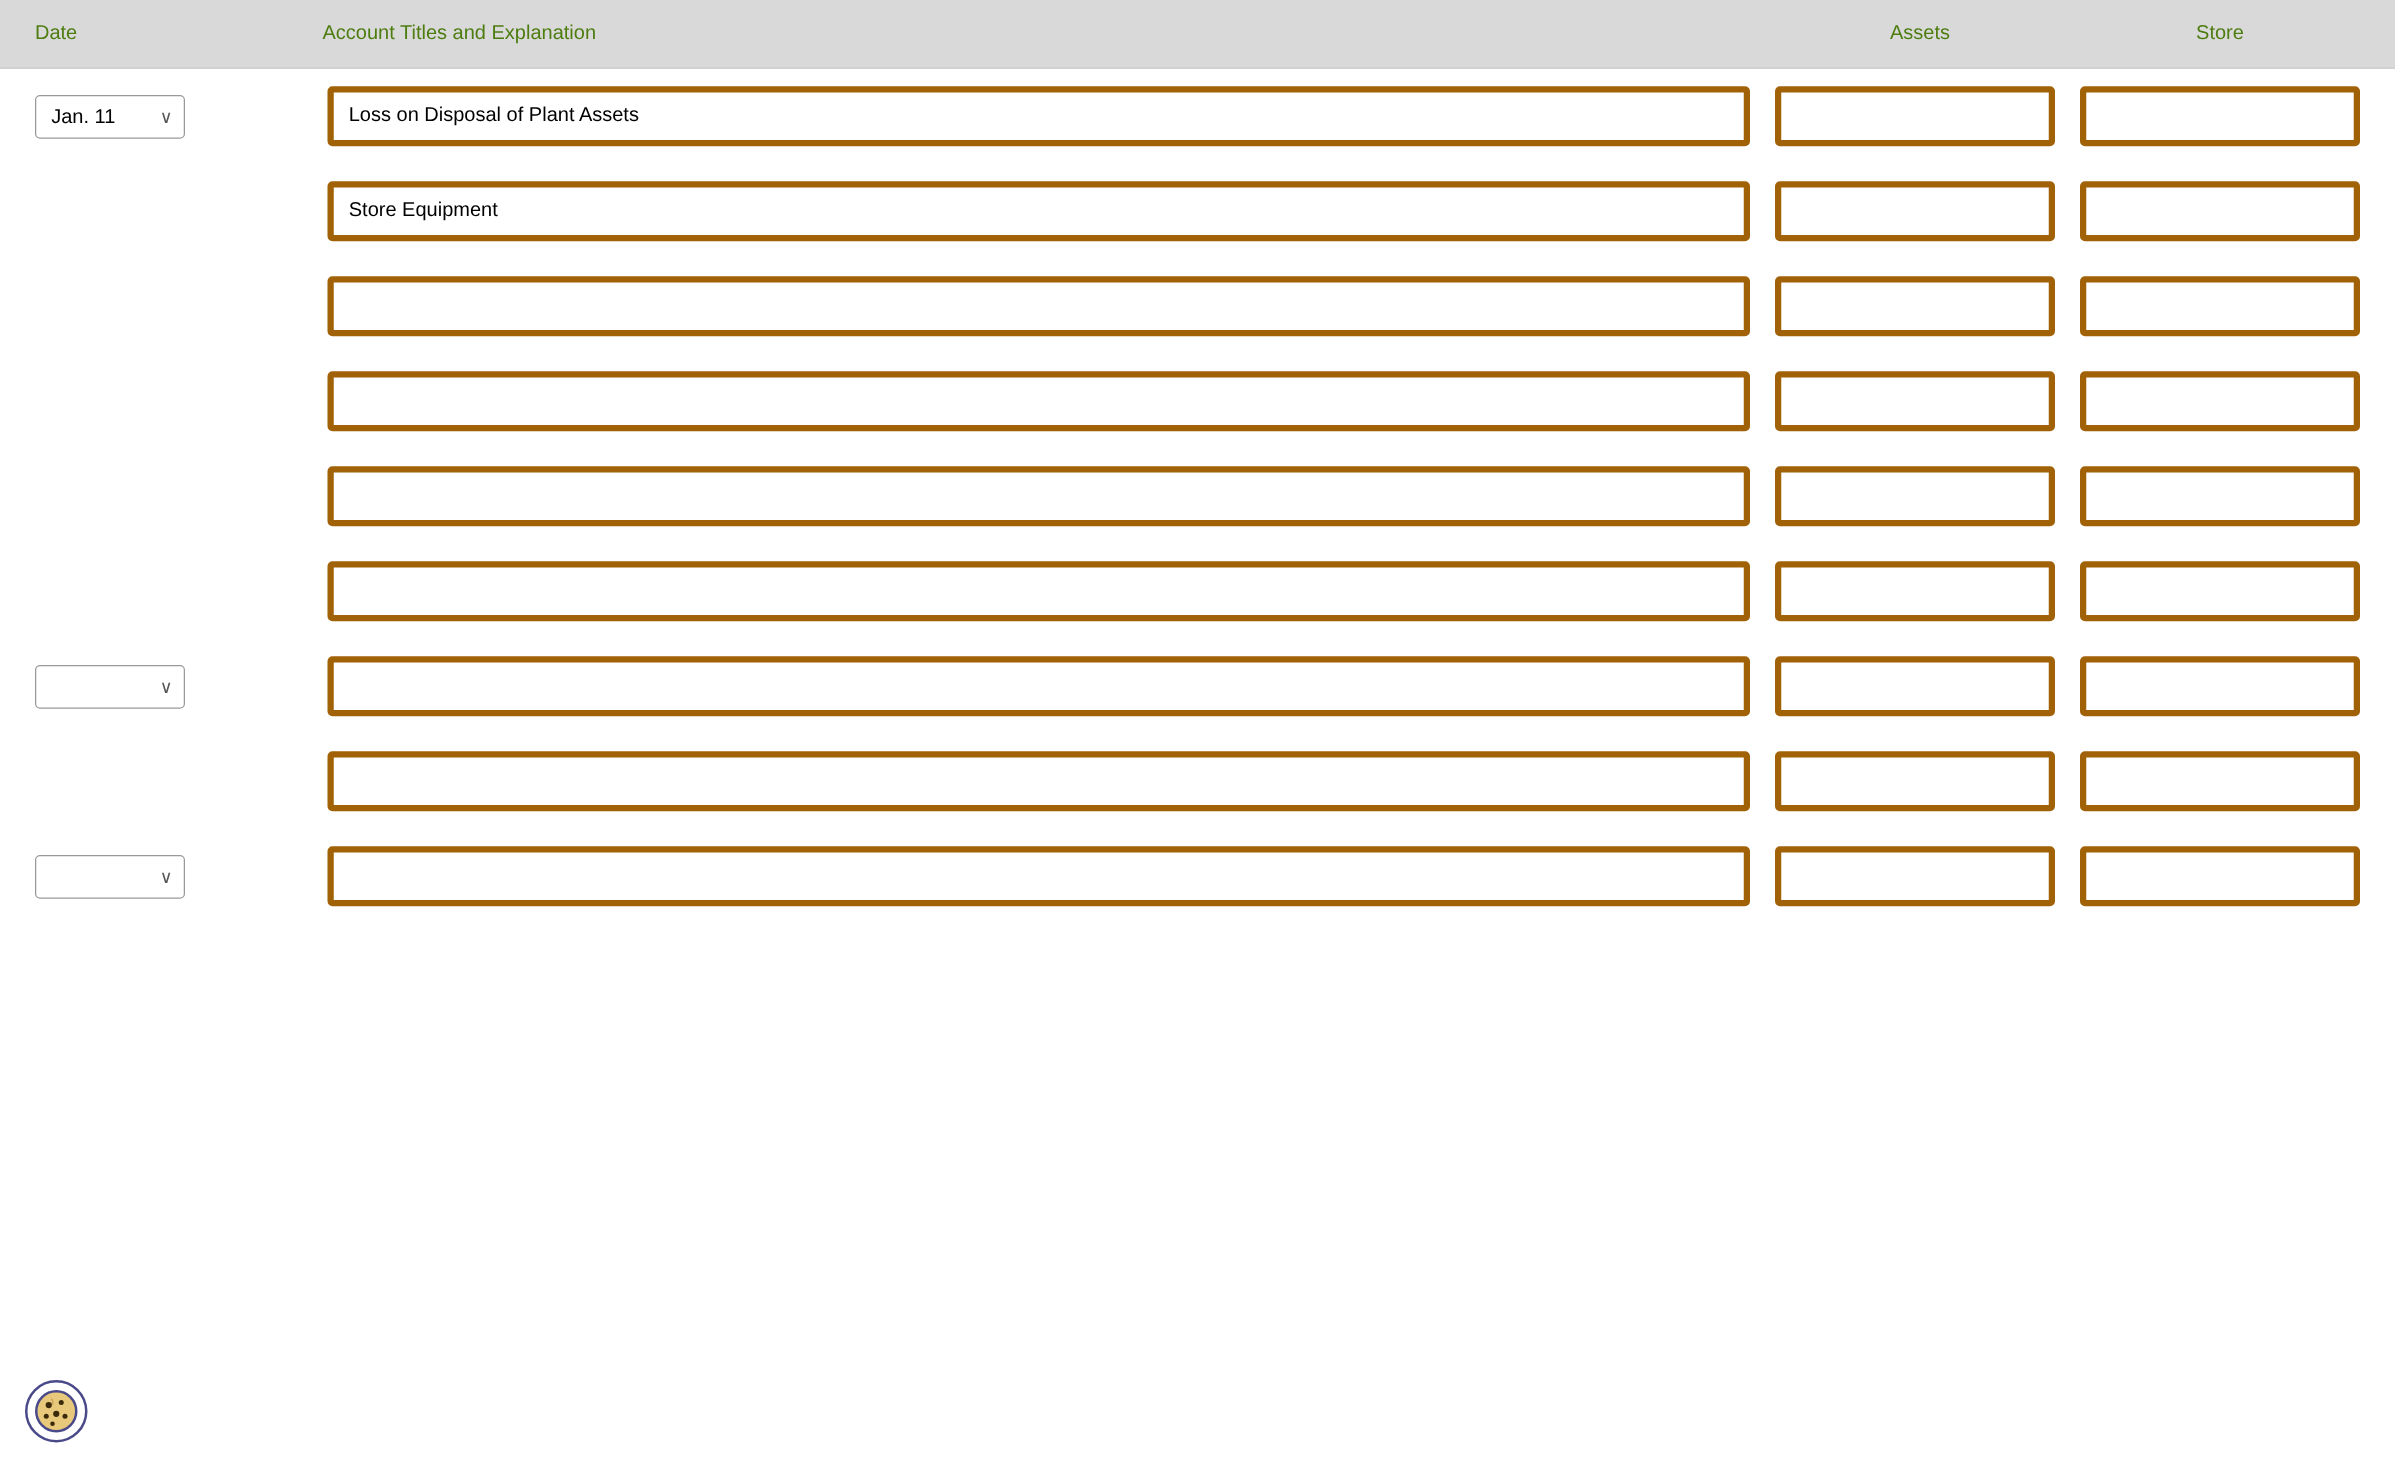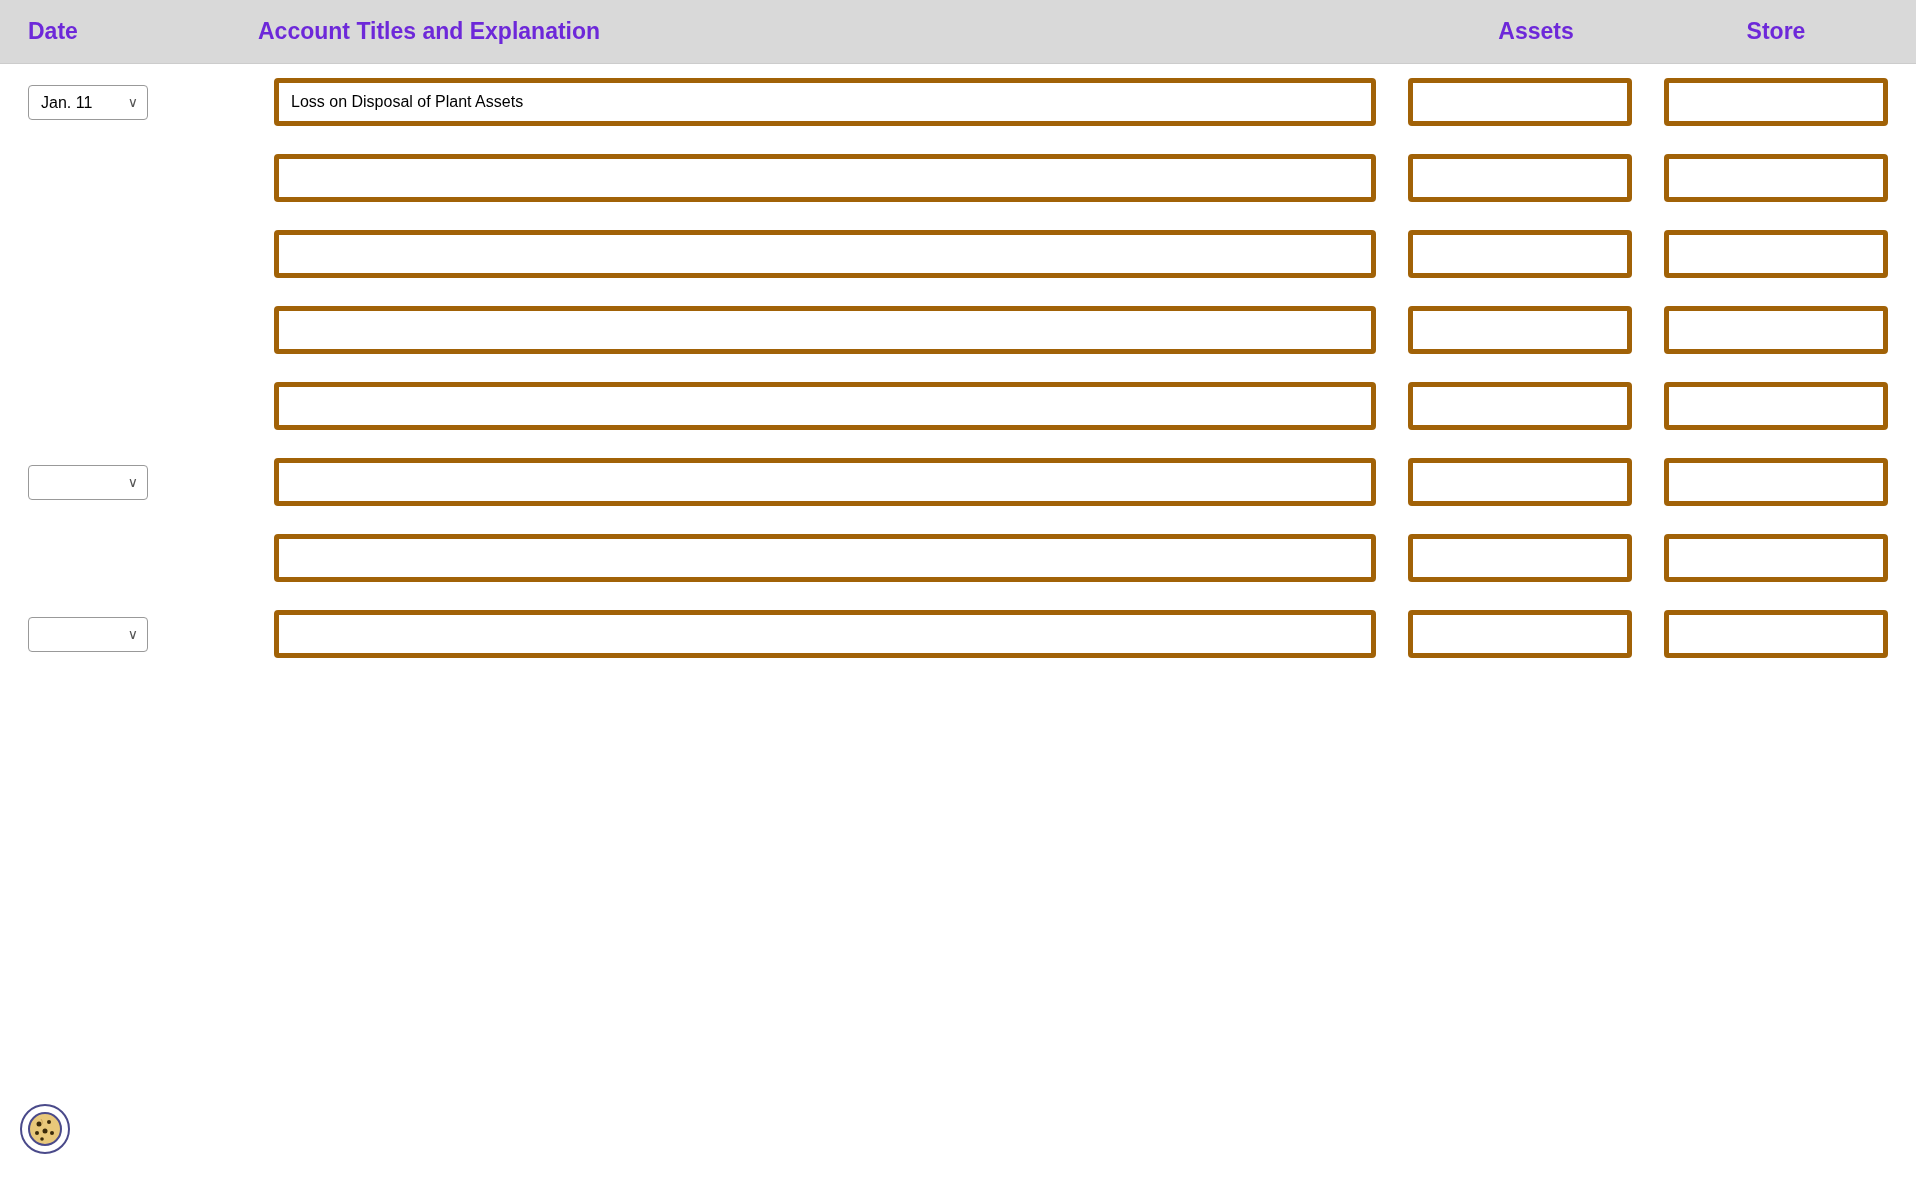--- a/index.html
+++ b/index.html
@@ -22,40 +22,40 @@
 
     .table-header {
       display: grid;
       grid-template-columns: 230px 1fr 240px 240px;
       background-color: #d9d9d9;
       padding: 14px 20px;
       border-bottom: 1px solid #ccc;
     }
 
     .header-cell {
-      font-weight: bold;
-      font-size: 23px;
-      color: #6d28d9;
+      font-weight: normal;
+      font-size: 16px;
+      color: #4d7c0f;
       padding: 4px 8px;
     }
 
     .header-cell.center {
       text-align: center;
     }
 
     .table-body {
       padding: 0 20px;
     }
 
     .table-row {
       display: grid;
       grid-template-columns: 230px 1fr 240px 240px;
       align-items: center;
       padding: 10px 0;
-      gap: 16px;
+      gap: 4px;
     }
 
     .date-cell {
       display: flex;
       align-items: center;
       padding: 4px 8px;
     }
 
     .date-select {
       border: 1px solid #999;
@@ -163,20 +163,32 @@
         <input type="text" class="text-input" value="Loss on Disposal of Plant Assets" style="">
       </div>
       <div class="debit-cell">
         <input type="text" class="text-input" value="" style="">
       </div>
       <div class="credit-cell">
         <input type="text" class="text-input" value="" style="">
       </div>
     </div>
 
+    <div class="table-row">
+      <div class="date-cell"></div>
+      <div class="account-cell">
+        <input type="text" class="text-input" value="Store Equipment" style="">
+      </div>
+      <div class="debit-cell">
+        <input type="text" class="text-input" value="" style="">
+      </div>
+      <div class="credit-cell">
+        <input type="text" class="text-input" value="" style="">
+      </div>
+    </div>
 
     <div class="table-row">
       <div class="date-cell"></div>
       <div class="account-cell">
         <input type="text" class="text-input" value="" style="">
       </div>
       <div class="debit-cell">
         <input type="text" class="text-input" value="" style="">
       </div>
       <div class="credit-cell">

